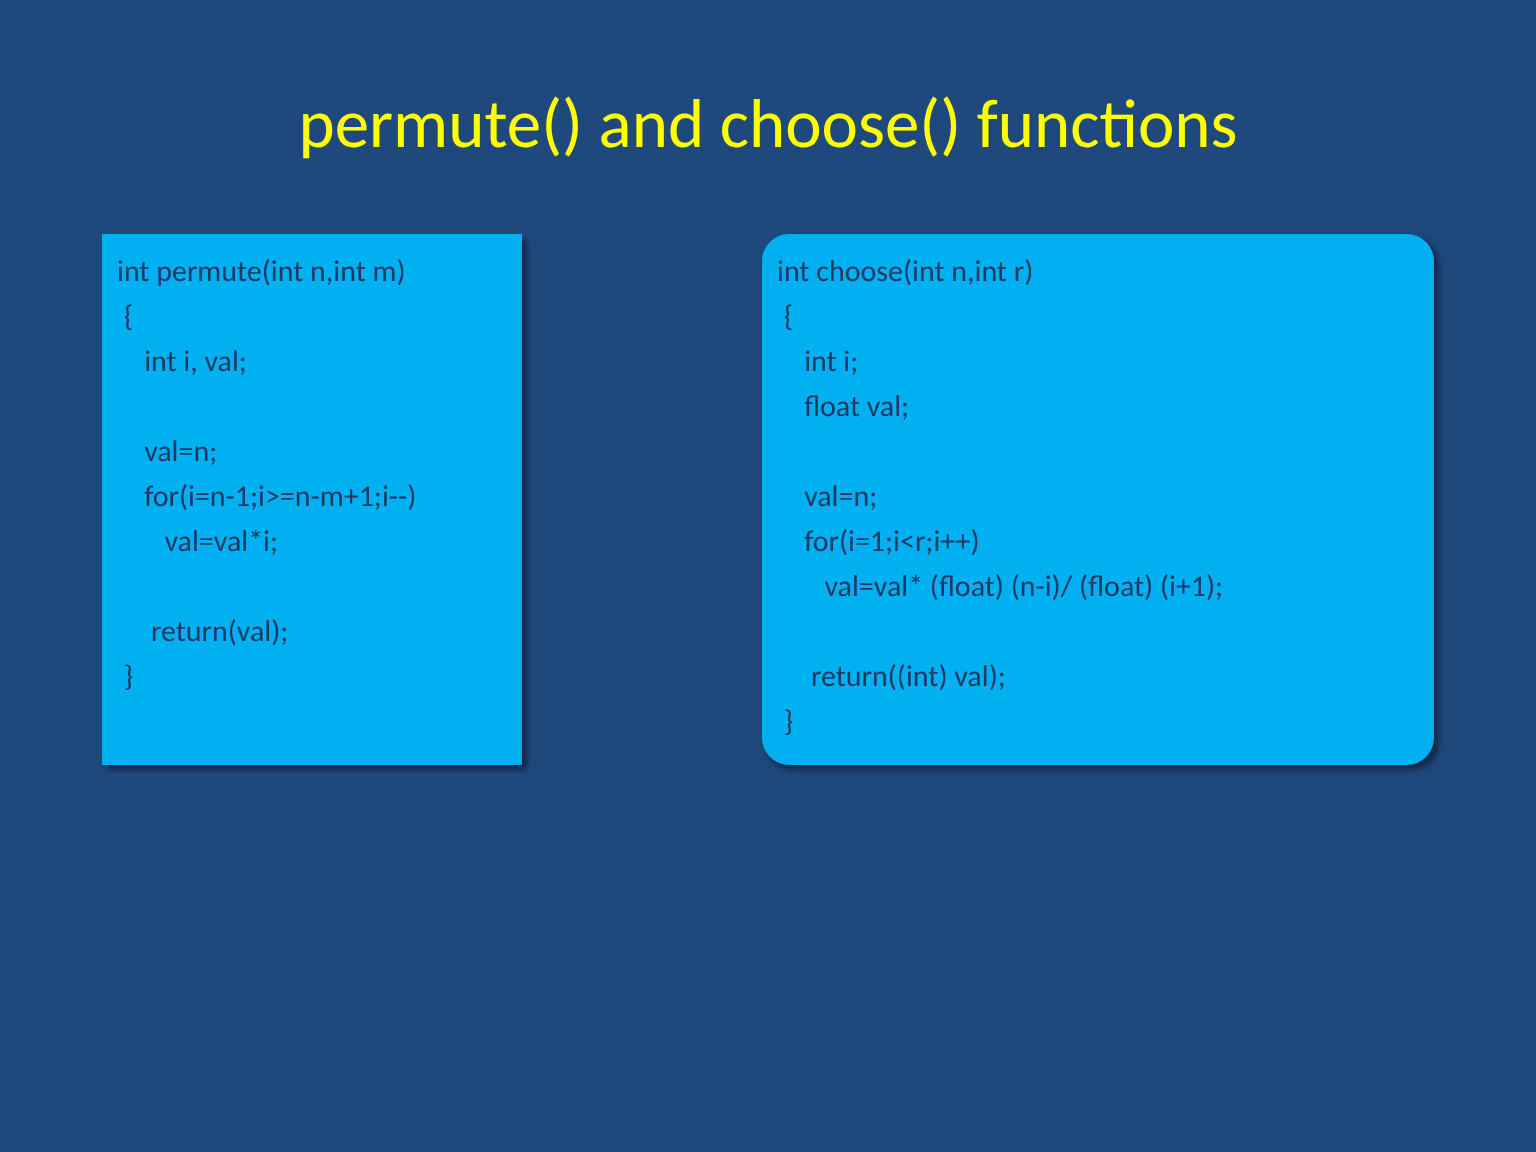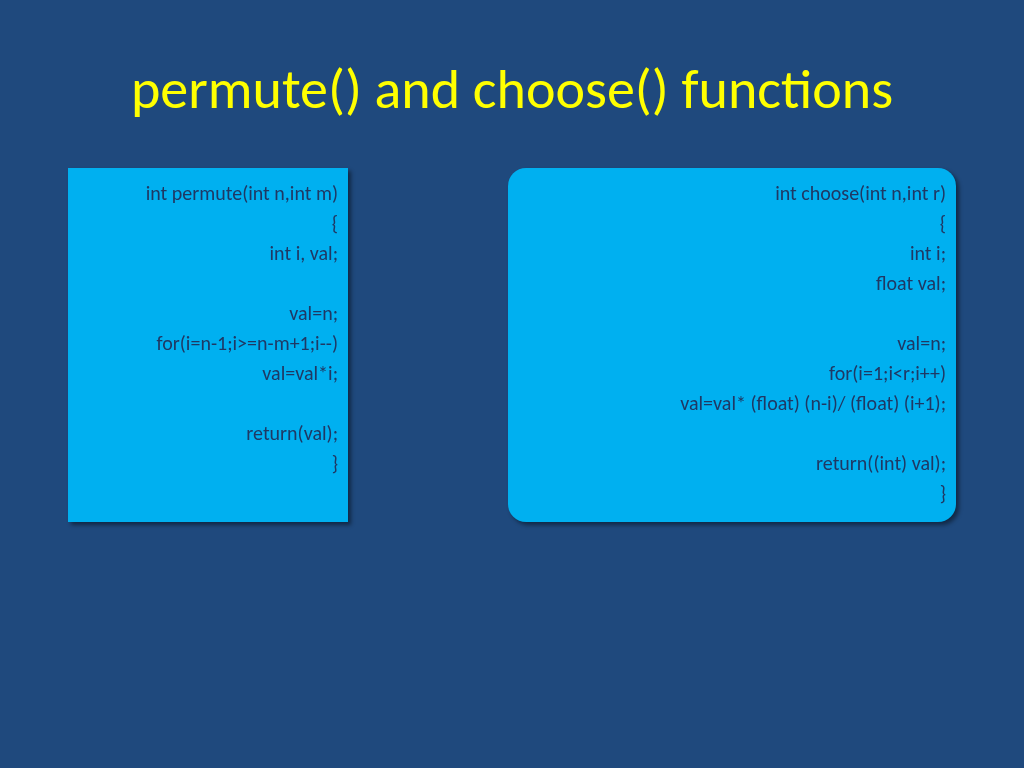--- a/index.html
+++ b/index.html
@@ -5,41 +5,40 @@
   * { margin: 0; padding: 0; box-sizing: border-box; }
   body {
     width: 1024px;
     height: 768px;
     background: #1f497d;
     font-family: Calibri, "Segoe UI", sans-serif;
     overflow: hidden;
   }
   .title {
     color: #ffff00;
-    font-size: 56px;
+    font-size: 46px;
     font-weight: 400;
     text-align: center;
     padding-top: 55px;
     padding-bottom: 45px;
   }
   .columns {
     display: flex;
     padding-left: 68px;
     padding-right: 68px;
     gap: 160px;
   }
   .codebox {
     background: #00b0f0;
     box-shadow: 3px 3px 4px rgba(0,0,0,0.45);
     color: #1f3864;
     font-size: 20px;
     line-height: 1.5;
     padding: 10px 10px 14px 10px;
     white-space: pre;
-    text-align: right;
   }
   .codebox.left { width: 280px; }
   .codebox.right { flex: 1; border-radius: 18px; }
 </style>
 </head>
 <body>
 
 <div class="title">permute() and choose() functions</div>
 
 <div class="columns">

